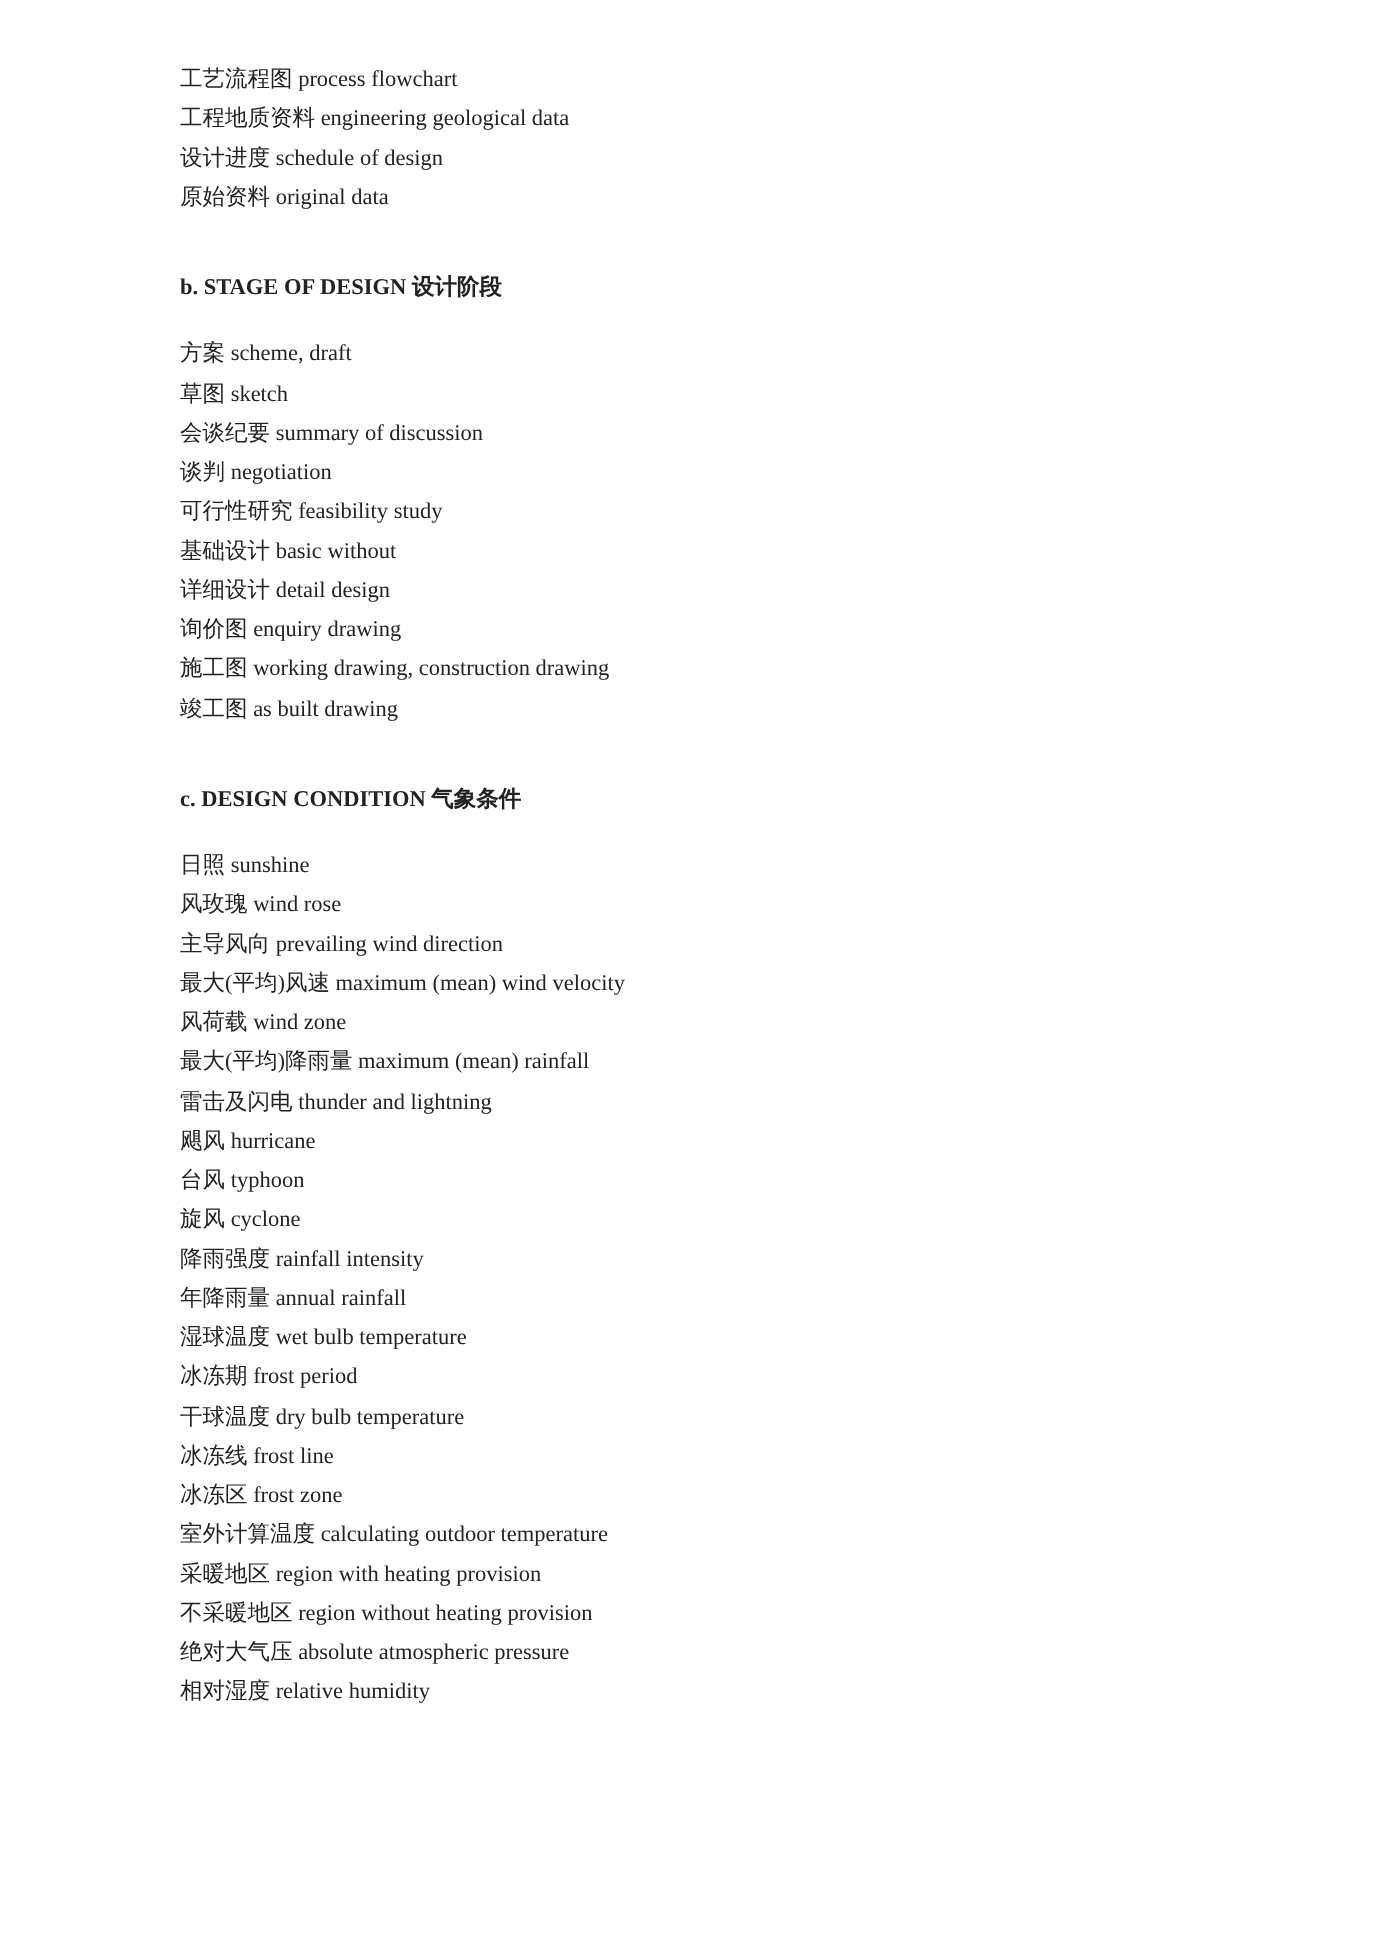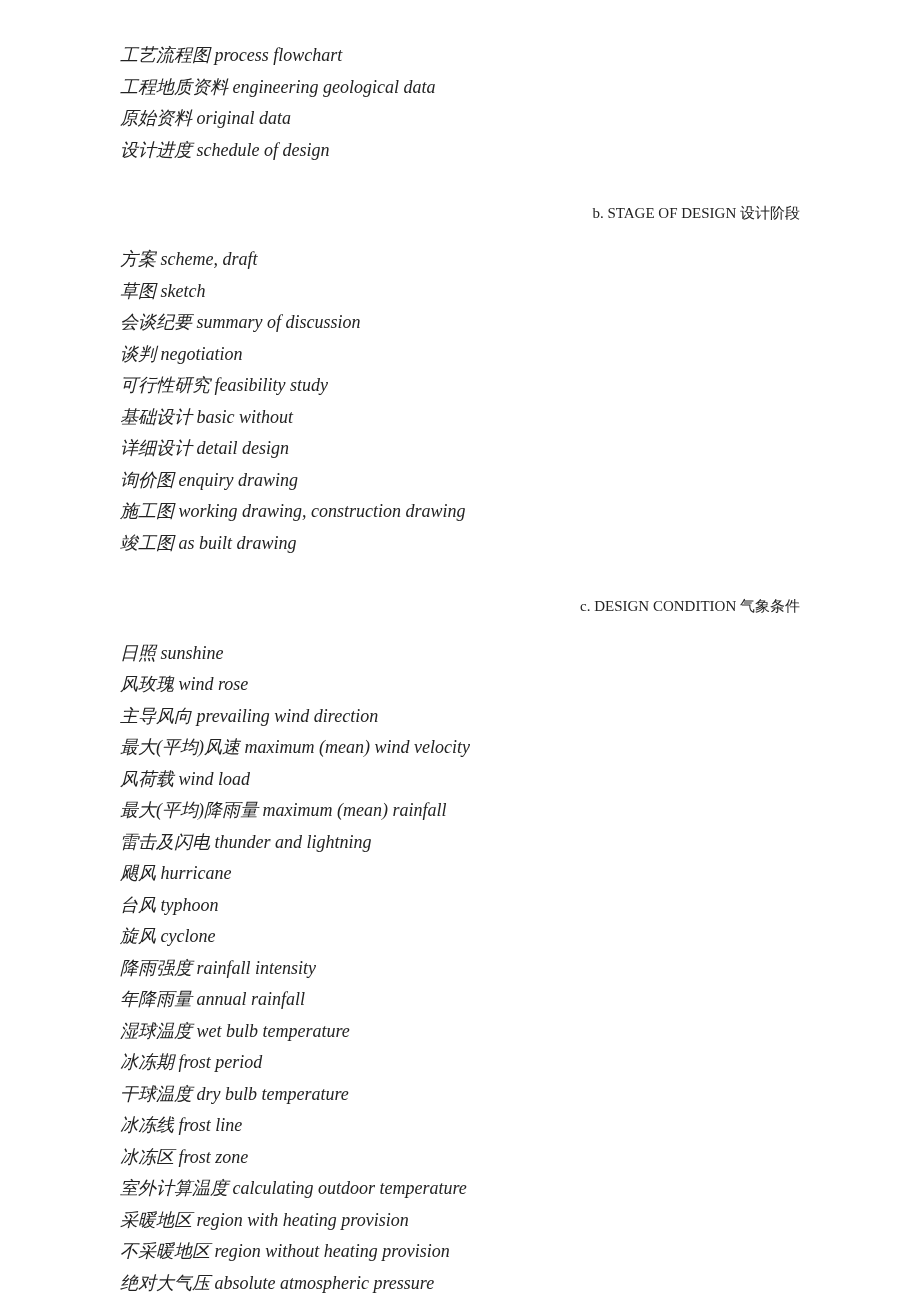--- a/index.html
+++ b/index.html
@@ -11,46 +11,44 @@
       background: #ffffff;
       font-family: "SimSun", "宋体", serif;
       font-size: 15px;
       color: #222222;
       padding: 40px 120px 60px 120px;
       line-height: 1.75;
       width: 920px;
       min-height: 1302px;
     }
     .section-header {
-      font-weight: normal;
+      font-weight: bold;
       margin-top: 24px;
       margin-bottom: 8px;
       font-size: 15px;
-      text-align: right;
     }
     .entry {
       display: block;
       line-height: 1.75;
-      font-size: 18px;
-      font-style: italic;
+      font-size: 15px;
     }
     .blank-line {
       height: 10px;
     }
   </style>
 </head>
 <body>
 
 <div>
 
   <div>
     <span class="entry">工艺流程图  process flowchart</span>
     <span class="entry">工程地质资料  engineering geological data</span>
+    <span class="entry">设计进度  schedule of design</span>
     <span class="entry">原始资料  original data</span>
-    <span class="entry">设计进度  schedule of design</span>
   </div>
 
   <div class="blank-line"></div>
 
   <div>
     <div class="section-header">b. STAGE OF DESIGN  设计阶段</div>
     <div class="blank-line"></div>
     <span class="entry">方案  scheme, draft</span>
     <span class="entry">草图  sketch</span>
     <span class="entry">会谈纪要  summary of discussion</span>
@@ -65,21 +63,21 @@
 
   <div class="blank-line"></div>
 
   <div>
     <div class="section-header">c. DESIGN CONDITION  气象条件</div>
     <div class="blank-line"></div>
     <span class="entry">日照  sunshine</span>
     <span class="entry">风玫瑰  wind rose</span>
     <span class="entry">主导风向  prevailing wind direction</span>
     <span class="entry">最大(平均)风速  maximum (mean) wind velocity</span>
-    <span class="entry">风荷载  wind load</span>
+    <span class="entry">风荷载  wind zone</span>
     <span class="entry">最大(平均)降雨量  maximum (mean) rainfall</span>
     <span class="entry">雷击及闪电  thunder and lightning</span>
     <span class="entry">飓风  hurricane</span>
     <span class="entry">台风  typhoon</span>
     <span class="entry">旋风  cyclone</span>
     <span class="entry">降雨强度  rainfall intensity</span>
     <span class="entry">年降雨量  annual rainfall</span>
     <span class="entry">湿球温度  wet bulb temperature</span>
     <span class="entry">冰冻期  frost period</span>
     <span class="entry">干球温度  dry bulb temperature</span>

